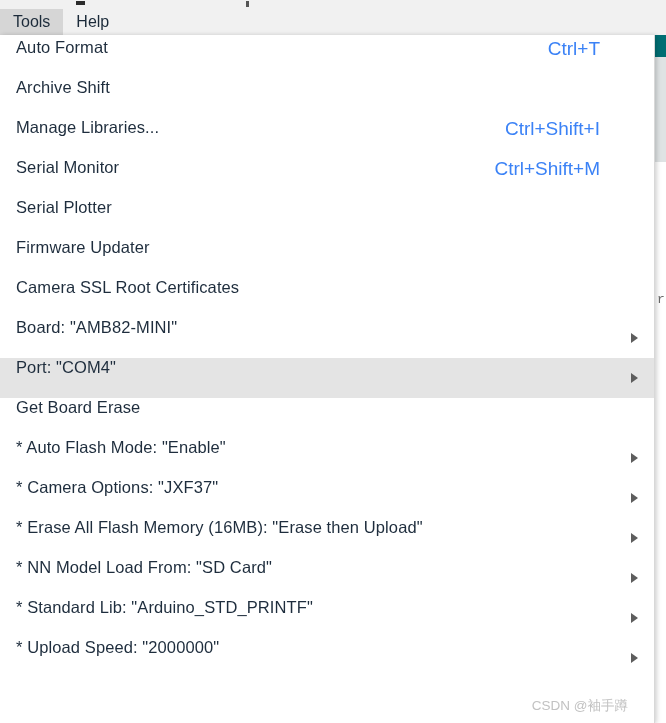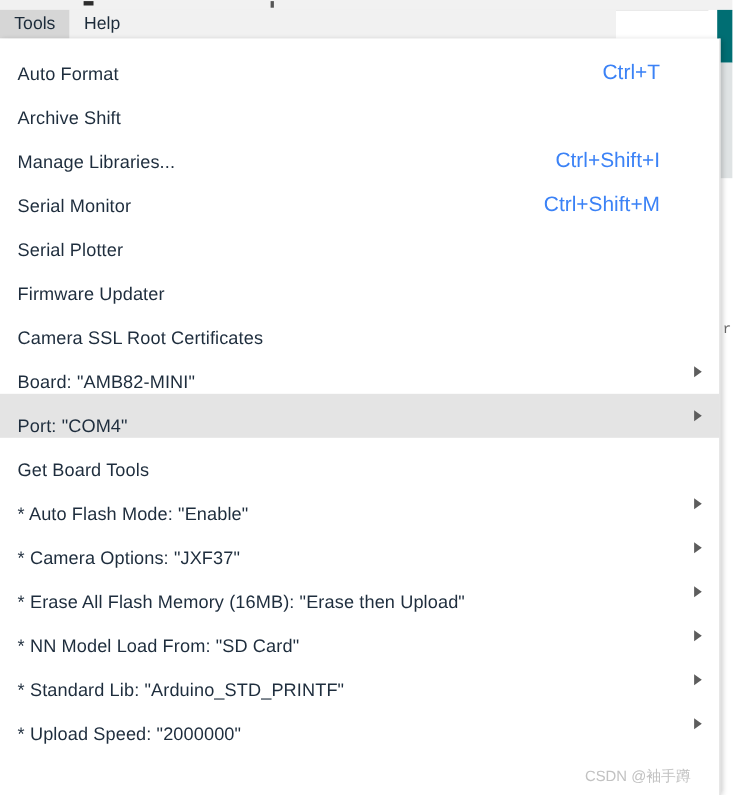--- a/index.html
+++ b/index.html
@@ -68,21 +68,21 @@
     overflow: hidden;
   }
   .ide-code-frag.f1 { right: 0; top: 88px; width: 9px; color: #b58a3c; }
   .ide-code-frag.f2 { right: 0; top: 126px; width: 9px; color: #5c8ea6; }
   .ide-code-frag.f3 { right: 0; top: 283px; width: 9px; color: #6a6a6a; }
 
   
   .menubar {
     position: absolute;
     left: 0; top: 9px;
-    width: 560px; height: 26px;
+    width: 666px; height: 26px;
     background: #f1f1f1;
     display: flex;
     align-items: stretch;
   }
   .menubar-item {
     display: flex;
     align-items: center;
     padding: 0 13px;
     font-size: 16px;
     color: #1c2b3a;
@@ -104,21 +104,21 @@
     border-right: 1px solid #d8d8d8;
     box-shadow: 2px 0 5px rgba(0,0,0,0.13), 0 2px 5px rgba(0,0,0,0.10);
     box-sizing: border-box;
     padding-top: 3px;
   }
 
   .menu-item {
     position: relative;
     height: 40px;
     display: flex;
-    align-items: flex-end;
+    align-items: flex-start;
     padding: 0 14px 0 16px;
     box-sizing: border-box;
     cursor: default;
   }
   .menu-item.highlight {
     background: #e4e4e4;
   }
   .mi-label {
     font-size: 16.5px;
     color: #1e2d3d;
@@ -218,21 +218,21 @@
       <span class="mi-label">Board: "AMB82-MINI"</span>
       <span class="mi-arrow"></span>
     </div>
 
     <div class="menu-item highlight">
       <span class="mi-label">Port: "COM4"</span>
       <span class="mi-arrow"></span>
     </div>
 
     <div class="menu-item">
-      <span class="mi-label">Get Board Tools</span>
+      <span class="mi-label">Get Board Erase</span>
     </div>
 
     <div class="menu-item">
       <span class="mi-label">* Auto Flash Mode: "Enable"</span>
       <span class="mi-arrow"></span>
     </div>
 
     <div class="menu-item">
       <span class="mi-label">* Camera Options: "JXF37"</span>
       <span class="mi-arrow"></span>

